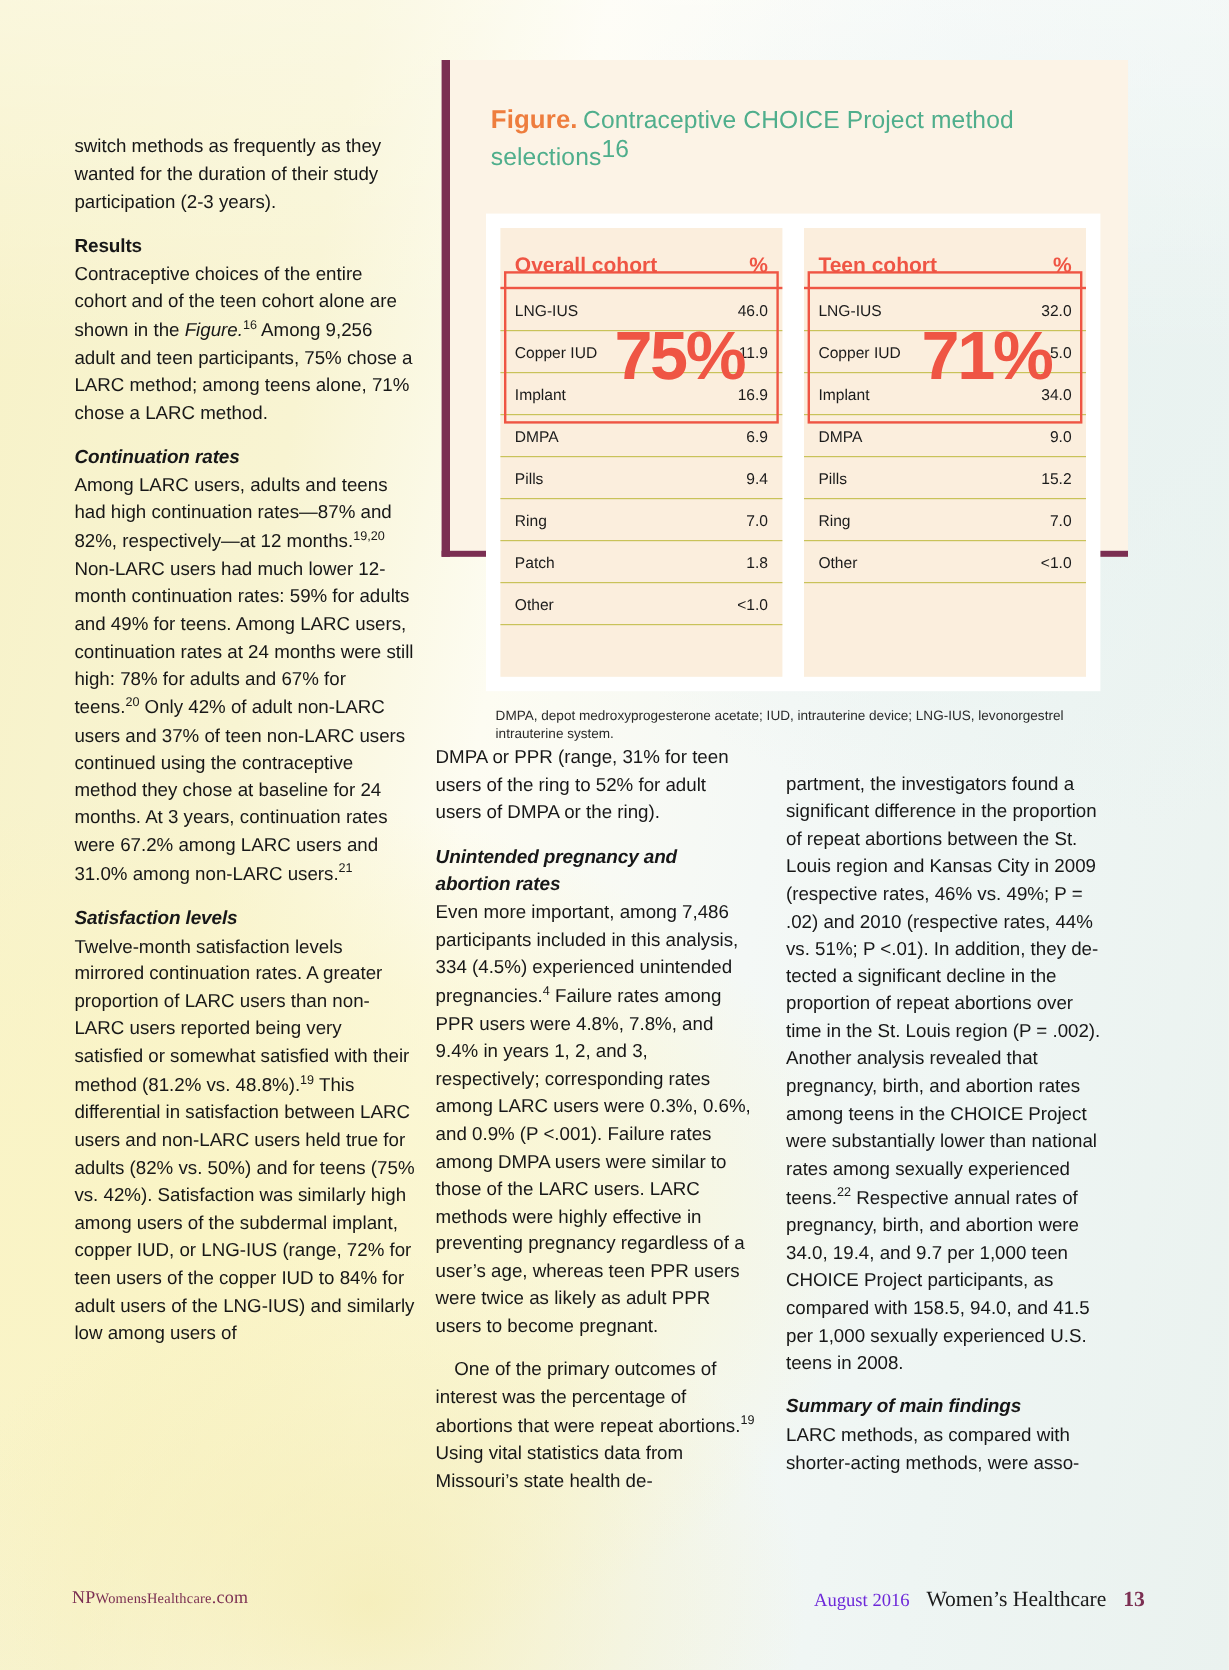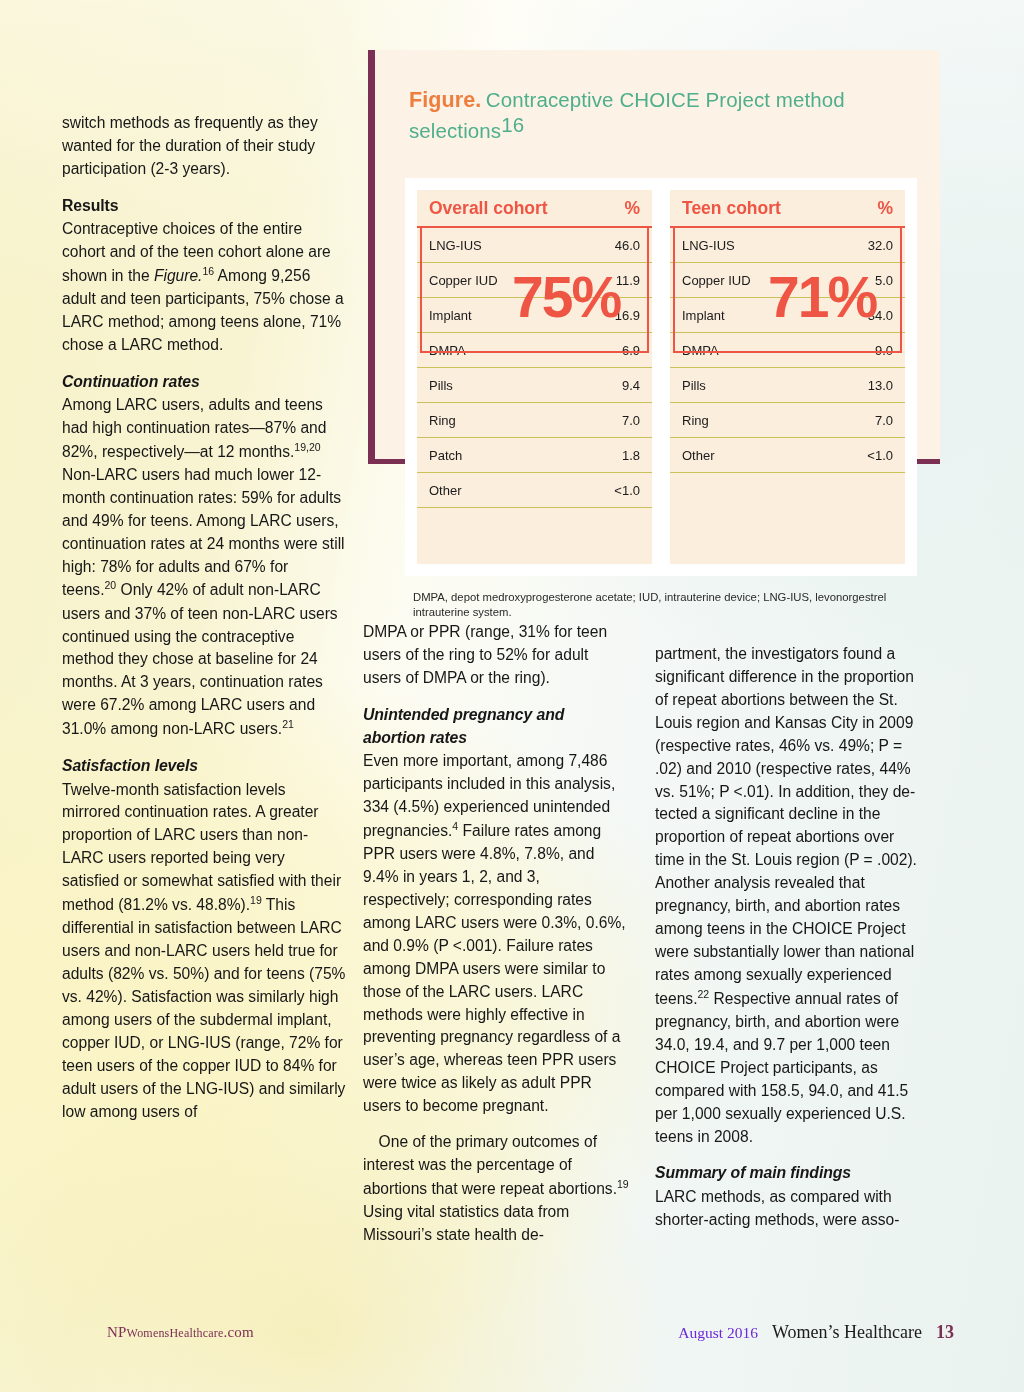--- a/index.html
+++ b/index.html
@@ -42,21 +42,21 @@
 
   .tables-shell{
     position:absolute;left:30px;top:128px;width:512px;height:398px;
     background:#ffffff;
     display:flex;gap:18px;padding:12px;box-sizing:border-box;
   }
   .cohort-table{flex:1;position:relative;background:#fbeedd;}
   .ct-head{
     display:flex;justify-content:space-between;align-items:flex-end;
     color:#ef5544;font-weight:bold;font-size:17.5px;
-    padding:8px 12px 7px 12px;
+    padding:21px 12px 7px 12px;
     border-bottom:2.5px solid #ef5544;
   }
   .ct-rows{padding:0 0 0 0;}
   .ct-row{
     display:flex;justify-content:space-between;align-items:center;
     font-size:13px;color:#1b1b1b;
     padding:10px 12px 9px 12px;
     border-bottom:1.3px solid #c9c259;
     position:relative;
   }
@@ -94,21 +94,21 @@
   }
   .col h3.upright{font-style:normal;}
   .col sup{font-size:10.5px;vertical-align:super;}
   .col em{font-style:italic;}
 
   #col-left{left:62px;top:112px;width:284px;}
   #col-mid{left:363px;top:621px;width:266px;}
   #col-right{left:655px;top:643px;width:268px;}
 
   
-  .footer{position:absolute;left:0;right:0;top:1320px;height:40px;margin-left:47px;}
+  .footer{position:absolute;left:0;right:0;top:1320px;height:40px;}
   .footer .site{
     position:absolute;left:60px;top:4px;
     font-family:"Liberation Serif",serif;
     color:#7b2f52;font-size:15px;letter-spacing:.2px;
   }
   .footer .site .sm{font-size:12px;}
   .footer .right{
     position:absolute;right:70px;top:2px;
     font-family:"Liberation Serif",serif;
     display:flex;align-items:baseline;gap:14px;
@@ -199,21 +199,21 @@
           <div class="ct-row">
             <span class="lbl">Implant</span>
             <span class="val">34.0</span>
           </div>
           <div class="ct-row">
             <span class="lbl">DMPA</span>
             <span class="val">9.0</span>
           </div>
           <div class="ct-row">
             <span class="lbl">Pills</span>
-            <span class="val">13.0</span>
+            <span class="val">15.2</span>
           </div>
           <div class="ct-row">
             <span class="lbl">Ring</span>
             <span class="val">7.0</span>
           </div>
           <div class="ct-row">
             <span class="lbl">Other</span>
             <span class="val">&lt;1.0</span>
           </div>
         </div>

